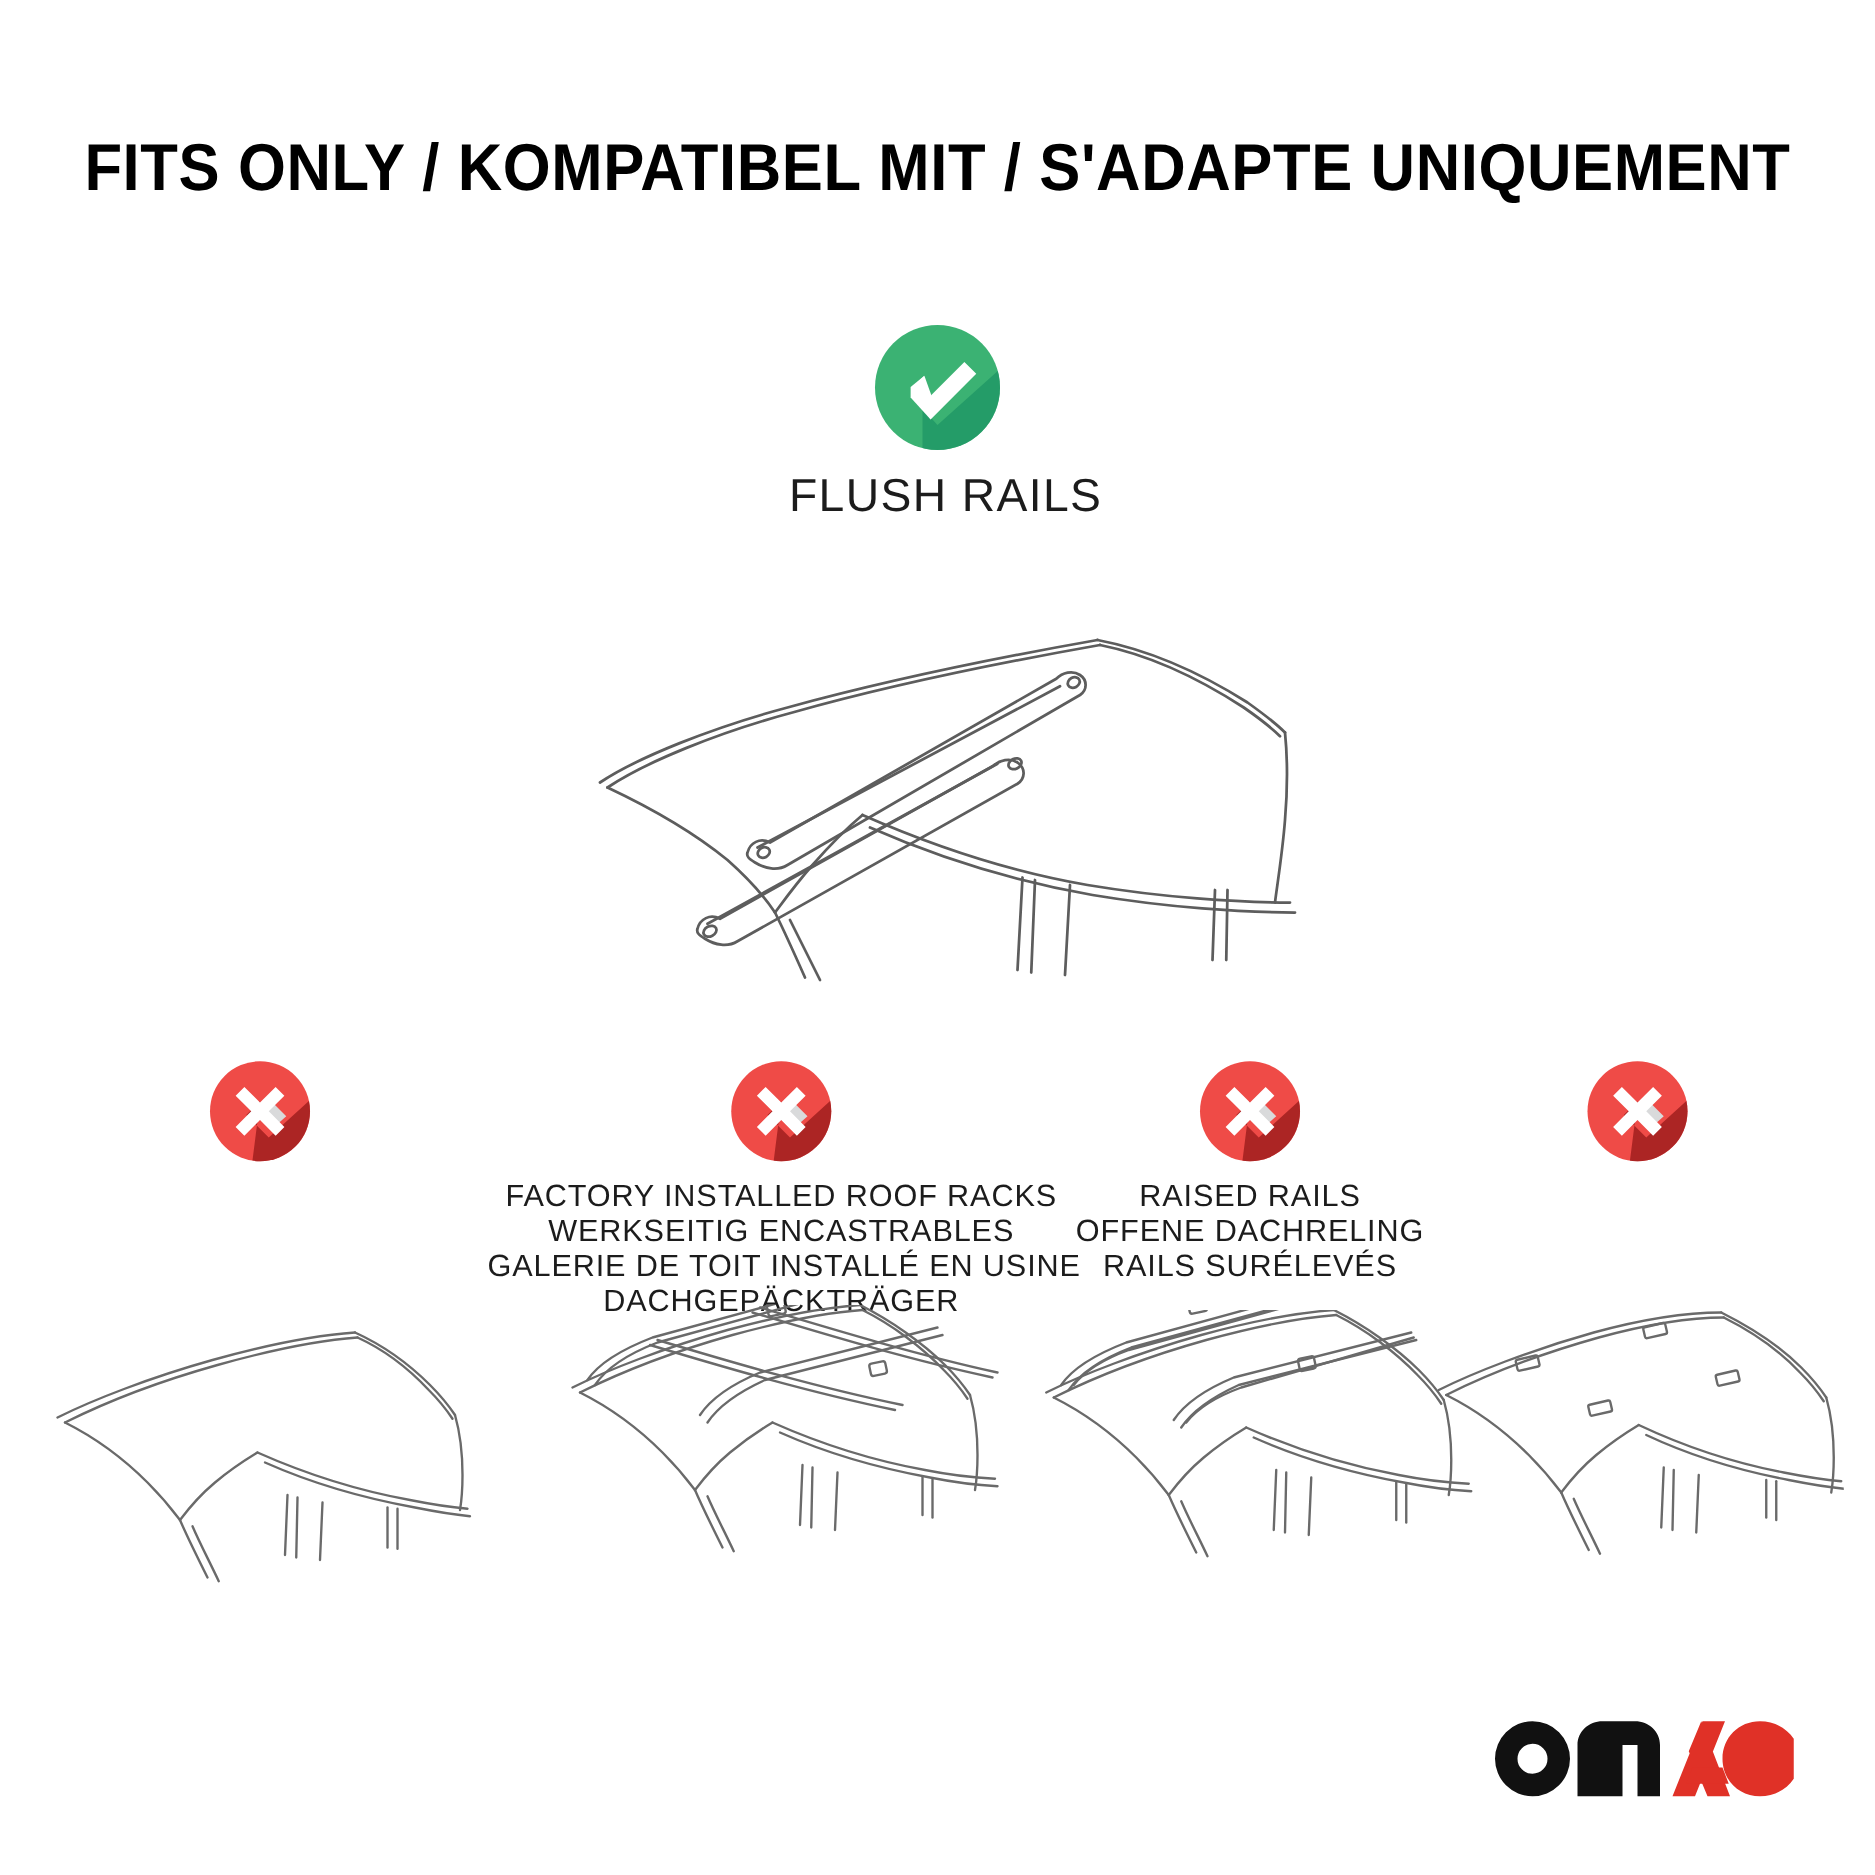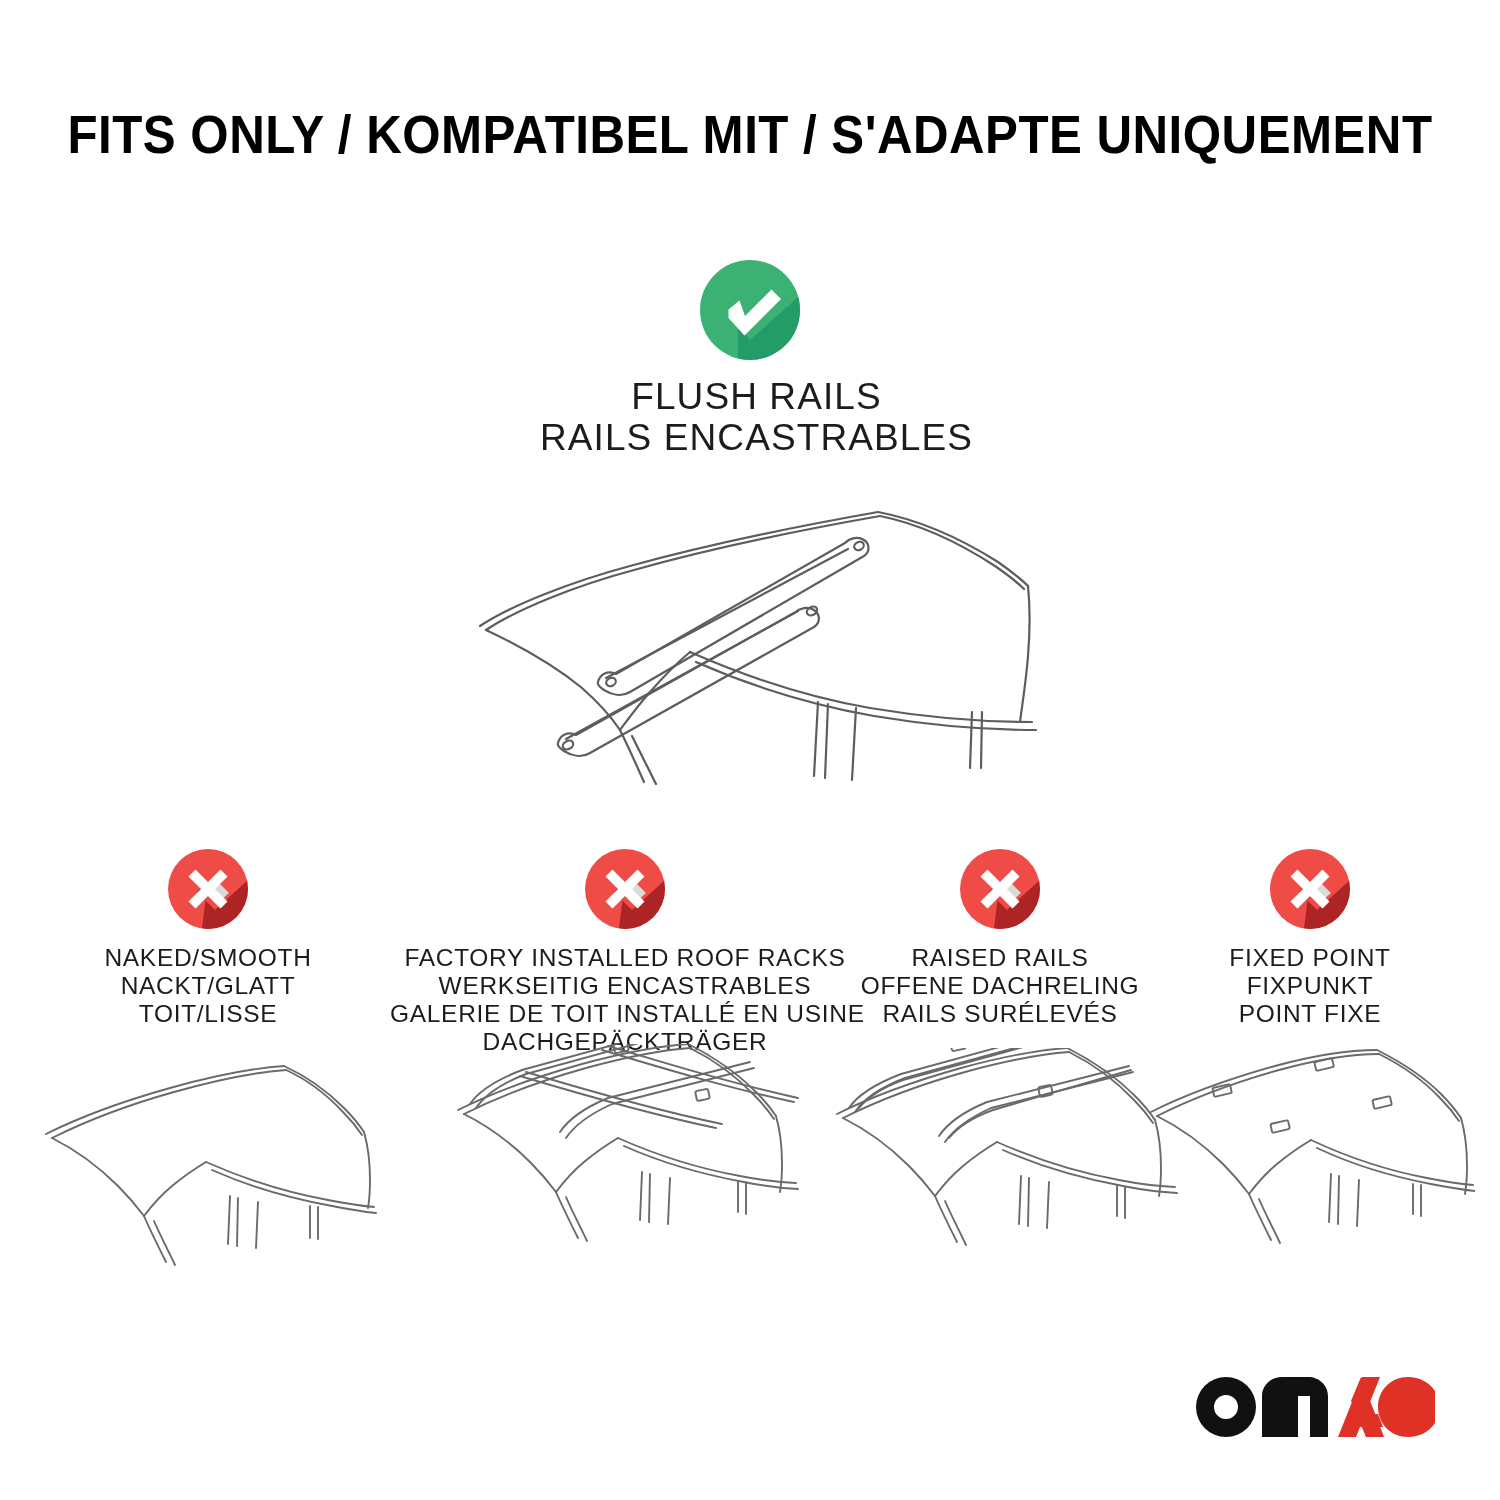--- a/index.html
+++ b/index.html
@@ -134,21 +134,20 @@
       <g clip-path="url(#clipGreen)">
         <path d="M40 52 L32 60 L52 82 L110 30 L110 102 L40 102 Z" fill="#1E9464" opacity="0.75"></path>
       </g>
       <path d="M31.5 52.5 L41 43 L46.5 58.5 L73.5 31.5 L83 41 L46.5 77.5 Z" fill="#ffffff"></path>
       <path d="M30.5 51.5 L41.5 42.5 L47 58 L46.5 77.5 L30.5 60 Z" fill="#ffffff"></path>
     </svg>
   </div>
 
   <div class="hero-text">
     <div>FLUSH RAILS</div>
-    <div>RAILS ENCASTRABLES</div>
   </div>
 
   <div class="hero-illus">
     <svg viewBox="0 0 600 300" width="600" height="300" aria-hidden="true">
       <g fill="none" stroke="#5d5d5d" stroke-width="2.2" stroke-linecap="round" stroke-linejoin="round">
 
         <path d="M30 140 C60 120 120 96 180 80 C260 58 360 38 428 26"></path>
         <path d="M36 144 C66 124 124 100 184 84 C262 62 362 42 430 30"></path>
         <path d="M428 26 C470 34 510 52 548 76 C562 86 572 94 578 100"></path>
         <path d="M430 30 C470 38 508 56 545 80 C558 89 568 97 574 103"></path>
@@ -196,25 +195,20 @@
           </defs>
         <circle cx="41" cy="41" r="40" fill="#EF4B47"></circle>
         <g clip-path="url(#clipX0)">
           <path d="M41 33 L30 44 L48 62 L92 22 L92 88 L34 88 Z" fill="#A01E1E" opacity="0.85"></path>
         </g>
         <g clip-path="url(#clipX0)">
           <path d="M41 41 L53 53 L62 45 L50 33 Z" fill="#d9dadb"></path>
         </g>
         <path d="M28.5 21.5 L41 34 L53.5 21.5 L60.5 28.5 L48 41 L60.5 53.5 L53.5 60.5 L41 48 L28.5 60.5 L21.5 53.5 L34 41 L21.5 28.5 Z" fill="#ffffff"></path>
       </svg>
-    </div>
-    <div class="col-label">
-      <div>NAKED/SMOOTH</div>
-      <div>NACKT/GLATT</div>
-      <div>TOIT/LISSE</div>
     </div>
     <div class="col-illus">
       <svg viewBox="0 0 340 230" width="340" height="230" aria-hidden="true">
         <g fill="none" stroke="#6a6a6a" stroke-width="1.9" stroke-linecap="round" stroke-linejoin="round">
           <path d="M8 86 C36 72 82 54 132 40 C182 26 218 20 246 18"></path>
           <path d="M14 90 C42 76 86 58 136 44 C186 30 220 24 248 22"></path>
           <path d="M246 18 C268 28 290 44 306 60 C316 70 322 78 326 84"></path>
           <path d="M248 22 C270 32 290 48 305 64 C314 73 320 81 324 87"></path>
           <path d="M14 90 C38 102 62 120 80 138 C92 150 100 160 106 168"></path>
           <path d="M106 168 C112 160 122 148 134 138 C146 128 158 120 168 114"></path>
@@ -356,25 +350,20 @@
             </clipPath>
           </defs>
         <circle cx="41" cy="41" r="40" fill="#EF4B47"></circle>
         <g clip-path="url(#clipX3)">
           <path d="M41 33 L30 44 L48 62 L92 22 L92 88 L34 88 Z" fill="#A01E1E" opacity="0.85"></path>
           <path d="M41 41 L53 53 L62 45 L50 33 Z" fill="#d9dadb"></path>
         </g>
         <path d="M28.5 21.5 L41 34 L53.5 21.5 L60.5 28.5 L48 41 L60.5 53.5 L53.5 60.5 L41 48 L28.5 60.5 L21.5 53.5 L34 41 L21.5 28.5 Z" fill="#ffffff"></path>
       </svg>
     </div>
-    <div class="col-label">
-      <div>FIXED POINT</div>
-      <div>FIXPUNKT</div>
-      <div>POINT FIXE</div>
-    </div>
     <div class="col-illus">
       <svg viewBox="0 0 330 235" width="330" height="235" aria-hidden="true">
         <g fill="none" stroke="#6a6a6a" stroke-width="1.9" stroke-linecap="round" stroke-linejoin="round">
           <path d="M6 64 C34 50 80 32 130 18 C174 6 206 2 232 2"></path>
           <path d="M12 68 C40 54 84 36 134 22 C178 10 208 6 234 6"></path>
           <path d="M232 2 C256 14 280 30 296 46 C306 56 312 64 316 70"></path>
           <path d="M234 6 C258 18 280 34 295 50 C304 59 310 67 314 73"></path>
           <path d="M12 68 C36 80 60 98 78 116 C90 128 98 138 104 146"></path>
           <path d="M104 146 C110 138 120 126 132 116 C144 106 156 98 166 92"></path>
           <path d="M166 92 C200 108 240 122 282 130 C302 134 316 136 328 137"></path>

